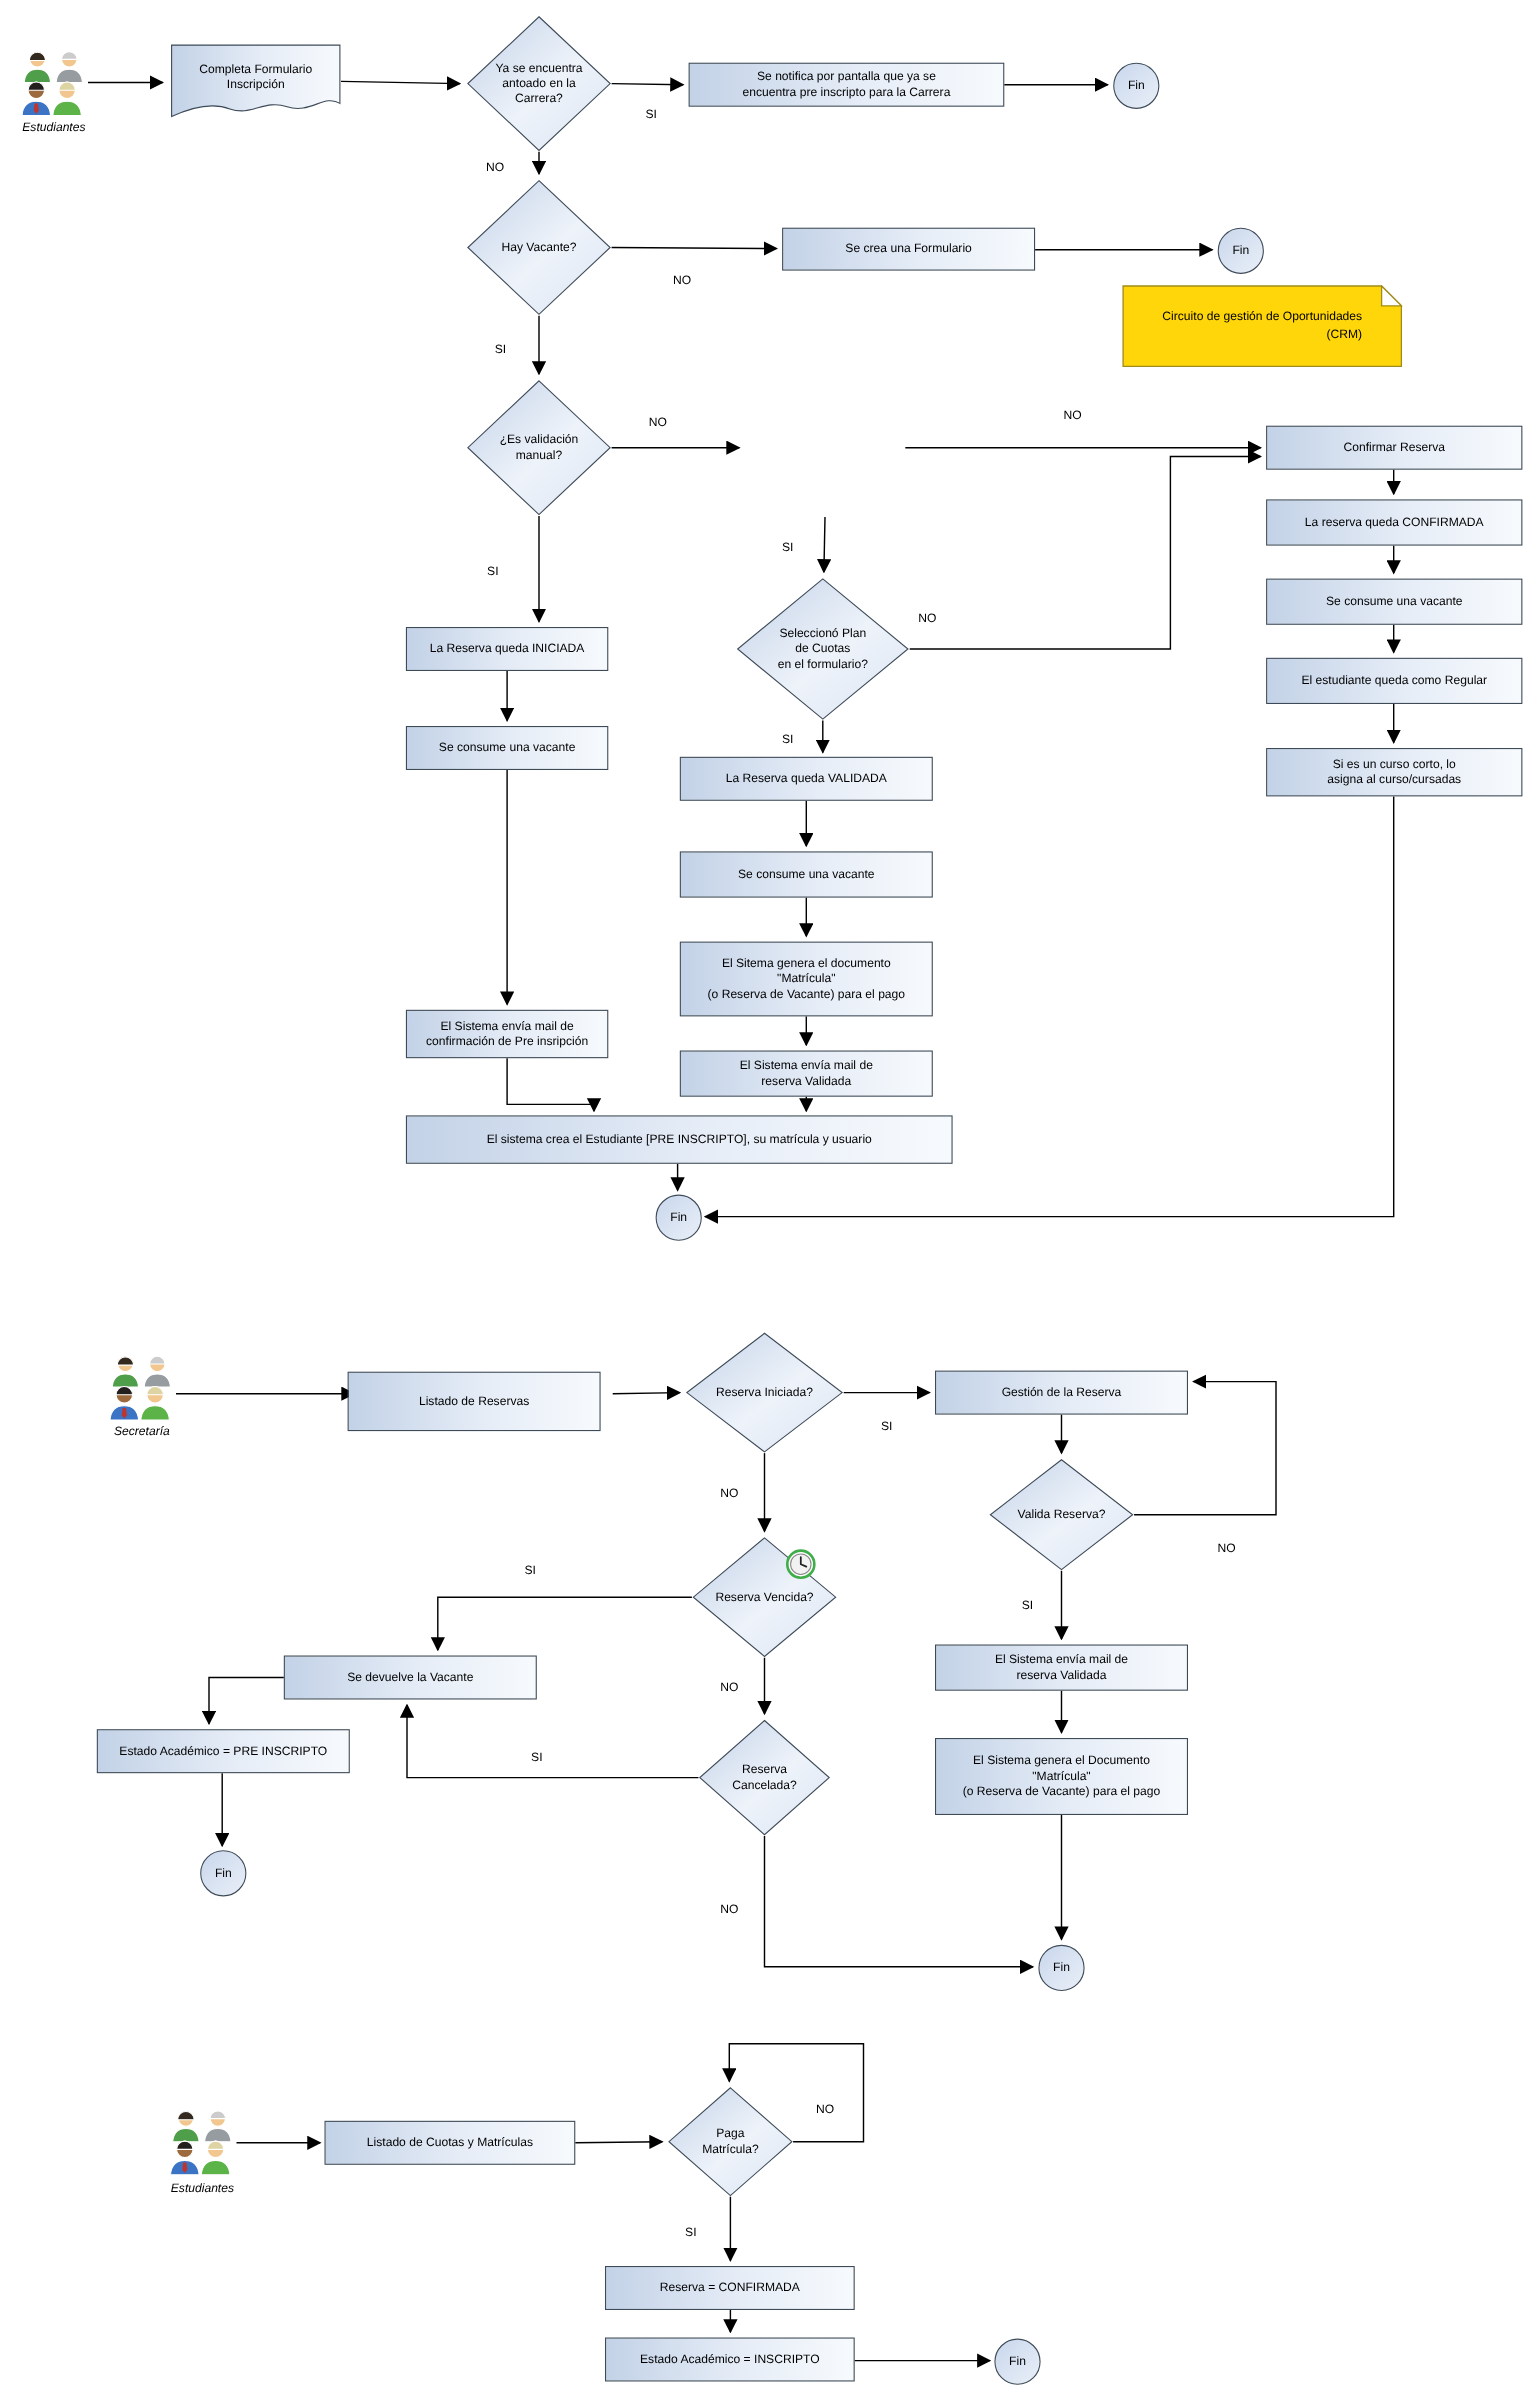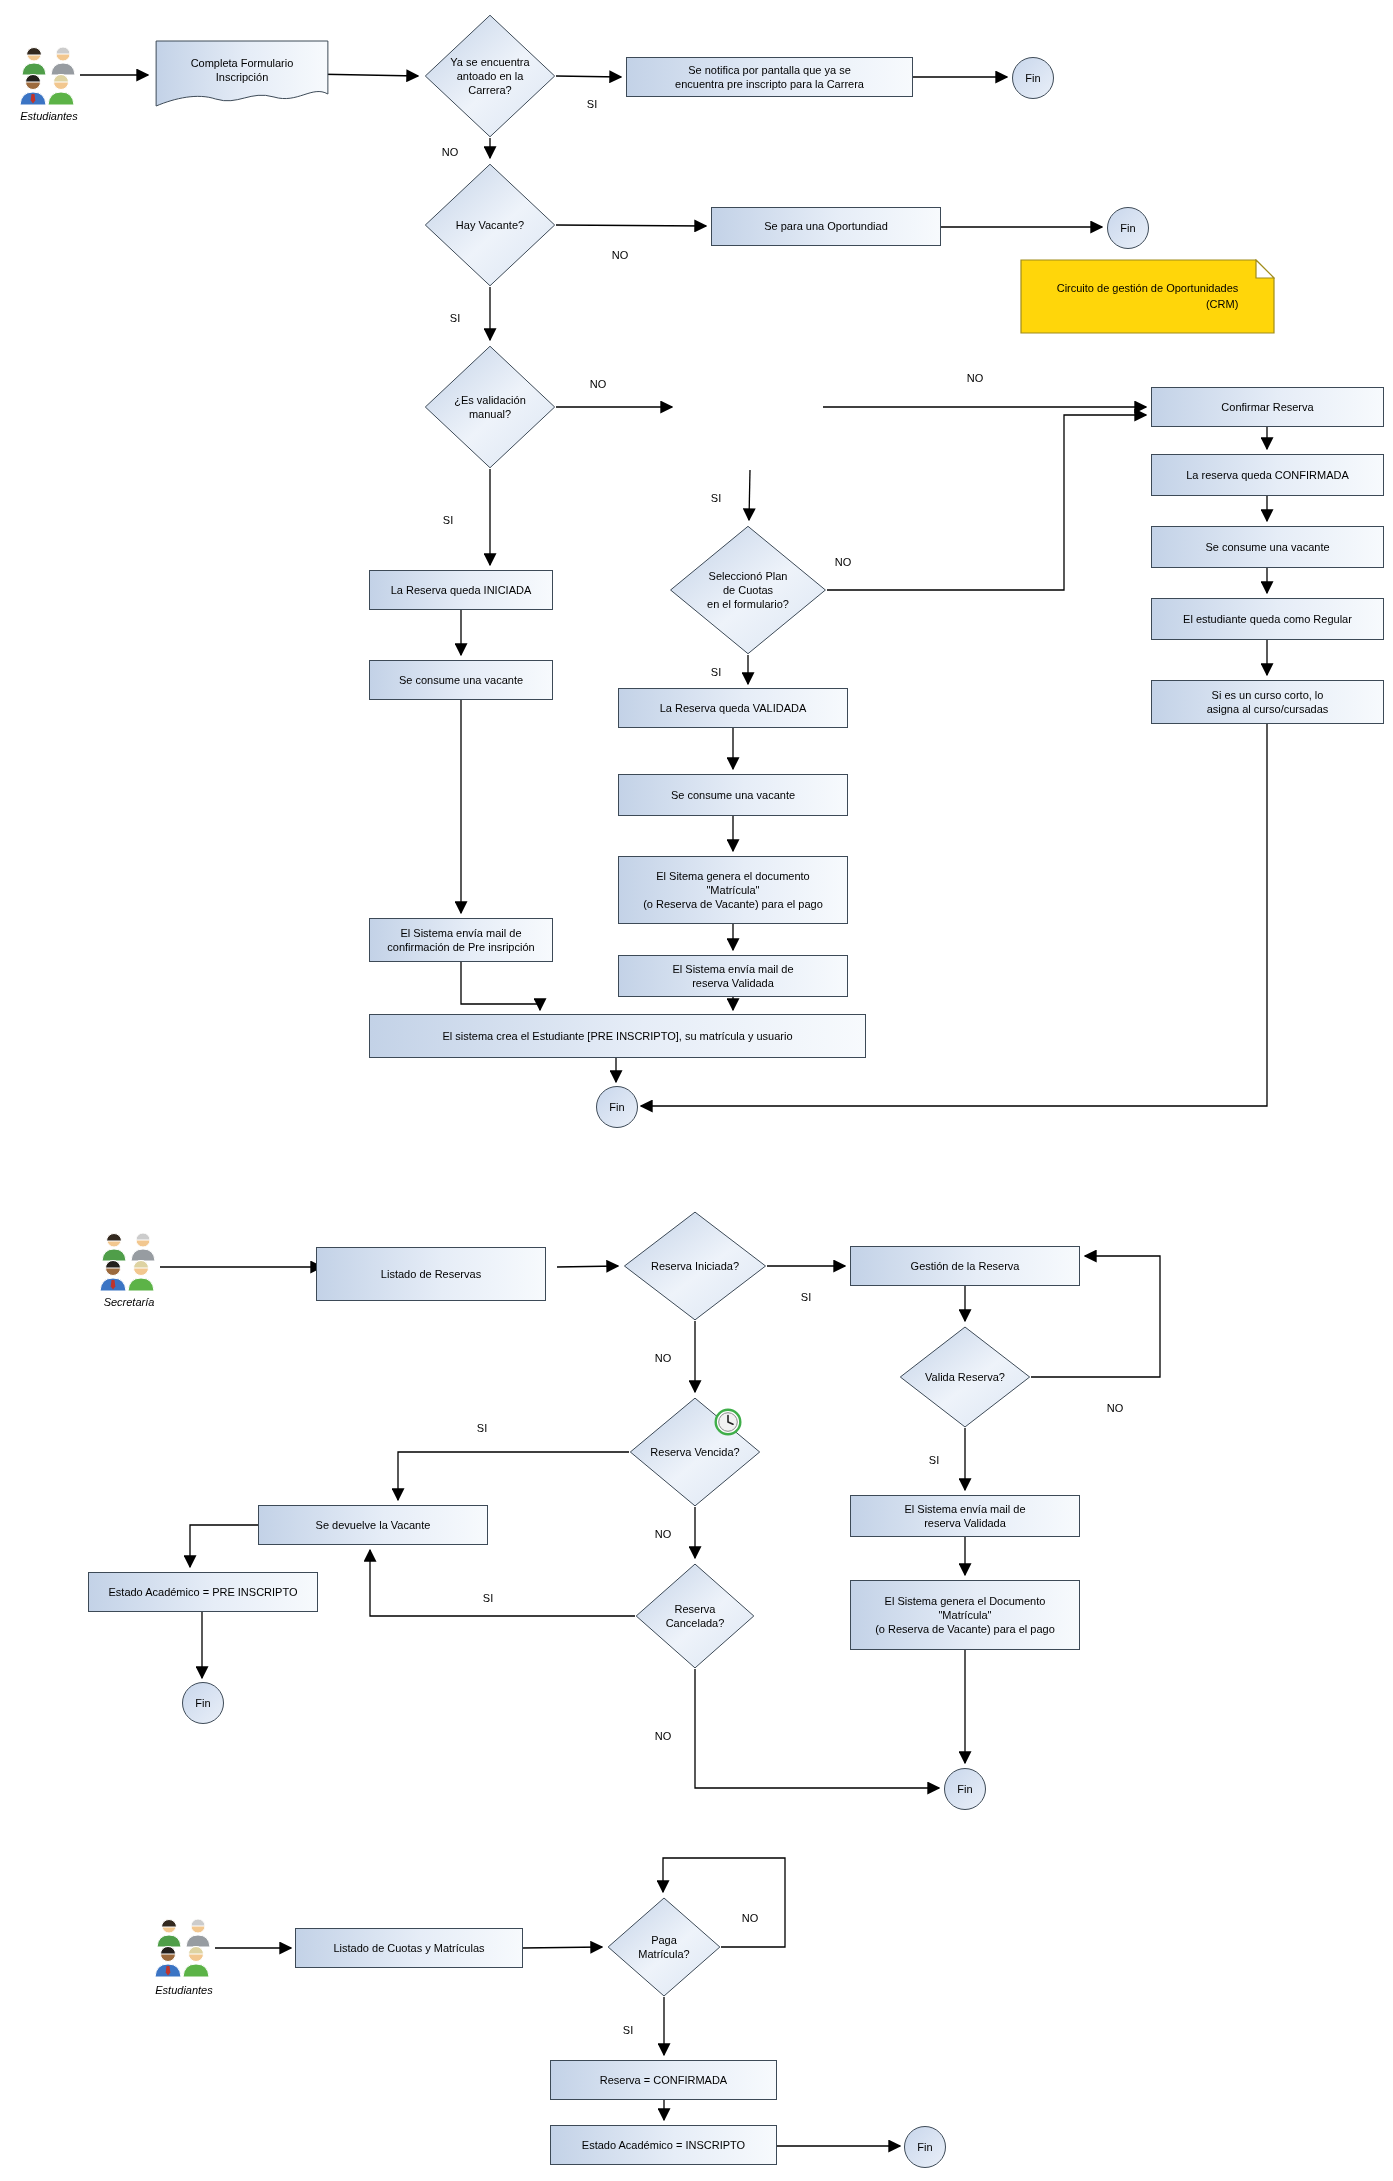--- a/index.html
+++ b/index.html
@@ -130,21 +130,21 @@
       <path class="edge" marker-end="url(#arr)" d="M664,2100 L664,2120"></path>
       <path class="edge" marker-end="url(#arr)" d="M777,2146 L900,2146"></path>
     </g>
   </svg>
 
   <svg class="actor" style="left:20px;top:44px" width="58" height="62" viewBox="0 0 58 62">
       <use href="#people"></use>
     </svg>
   <span class="actorlabel" style="left:49px;top:110px">Estudiantes</span>
 
-  <div class="node docnode" style="left:155px;top:40px;width:174px;height:70px">
+  <div class="node docnode" style="left:155px;top:40px;width:155px;height:70px">
     <svg class="shapesvg" viewBox="0 0 155 70" preserveAspectRatio="none">
       <path d="M1,1 H154 V54 C140,45 127,64 106,57 C85,50 74,66 54,59 C38,53 18,58 1,66 Z" fill="url(#gshape)" stroke="#3d4a57" stroke-width="1" vector-effect="non-scaling-stroke"></path>
     </svg>
     <span class="txt">Completa Formulario
 Inscripción</span>
   </div>
 
   <div class="node diamond" style="left:424px;top:14px;width:132px;height:124px">
     <svg class="dshape" viewBox="0 0 100 100" preserveAspectRatio="none">
         <polygon points="50,1 99,50 50,99 1,50"></polygon>
@@ -163,21 +163,21 @@
   </div>
 
   <div class="node diamond" style="left:424px;top:163px;width:132px;height:124px">
     <svg class="dshape" viewBox="0 0 100 100" preserveAspectRatio="none">
         <polygon points="50,1 99,50 50,99 1,50"></polygon>
       </svg>
     <span class="txt">Hay Vacante?</span>
   </div>
 
   <div class="node box" style="left:711px;top:207px;width:230px;height:39px">
-    <span class="txt">Se para una Oportundiad</span>
+    <span class="txt">Se crea una Formulario</span>
   </div>
   <div class="node fin" style="left:1107px;top:207px;width:40px;height:40px">
     <span>Fin</span>
   </div>
 
   <div class="note" style="left:1020px;top:259px;width:255px;height:75px">
     <svg class="shapesvg" viewBox="0 0 255 75" preserveAspectRatio="none">
       <path d="M1,1 H236 L254,19 V74 H1 Z" fill="#ffd60a" stroke="#a08c1a" stroke-width="1.2" vector-effect="non-scaling-stroke"></path>
       <path d="M236,1 L236,19 H254 Z" fill="#ffffff" stroke="#a08c1a" stroke-width="1.2" vector-effect="non-scaling-stroke"></path>
     </svg>

